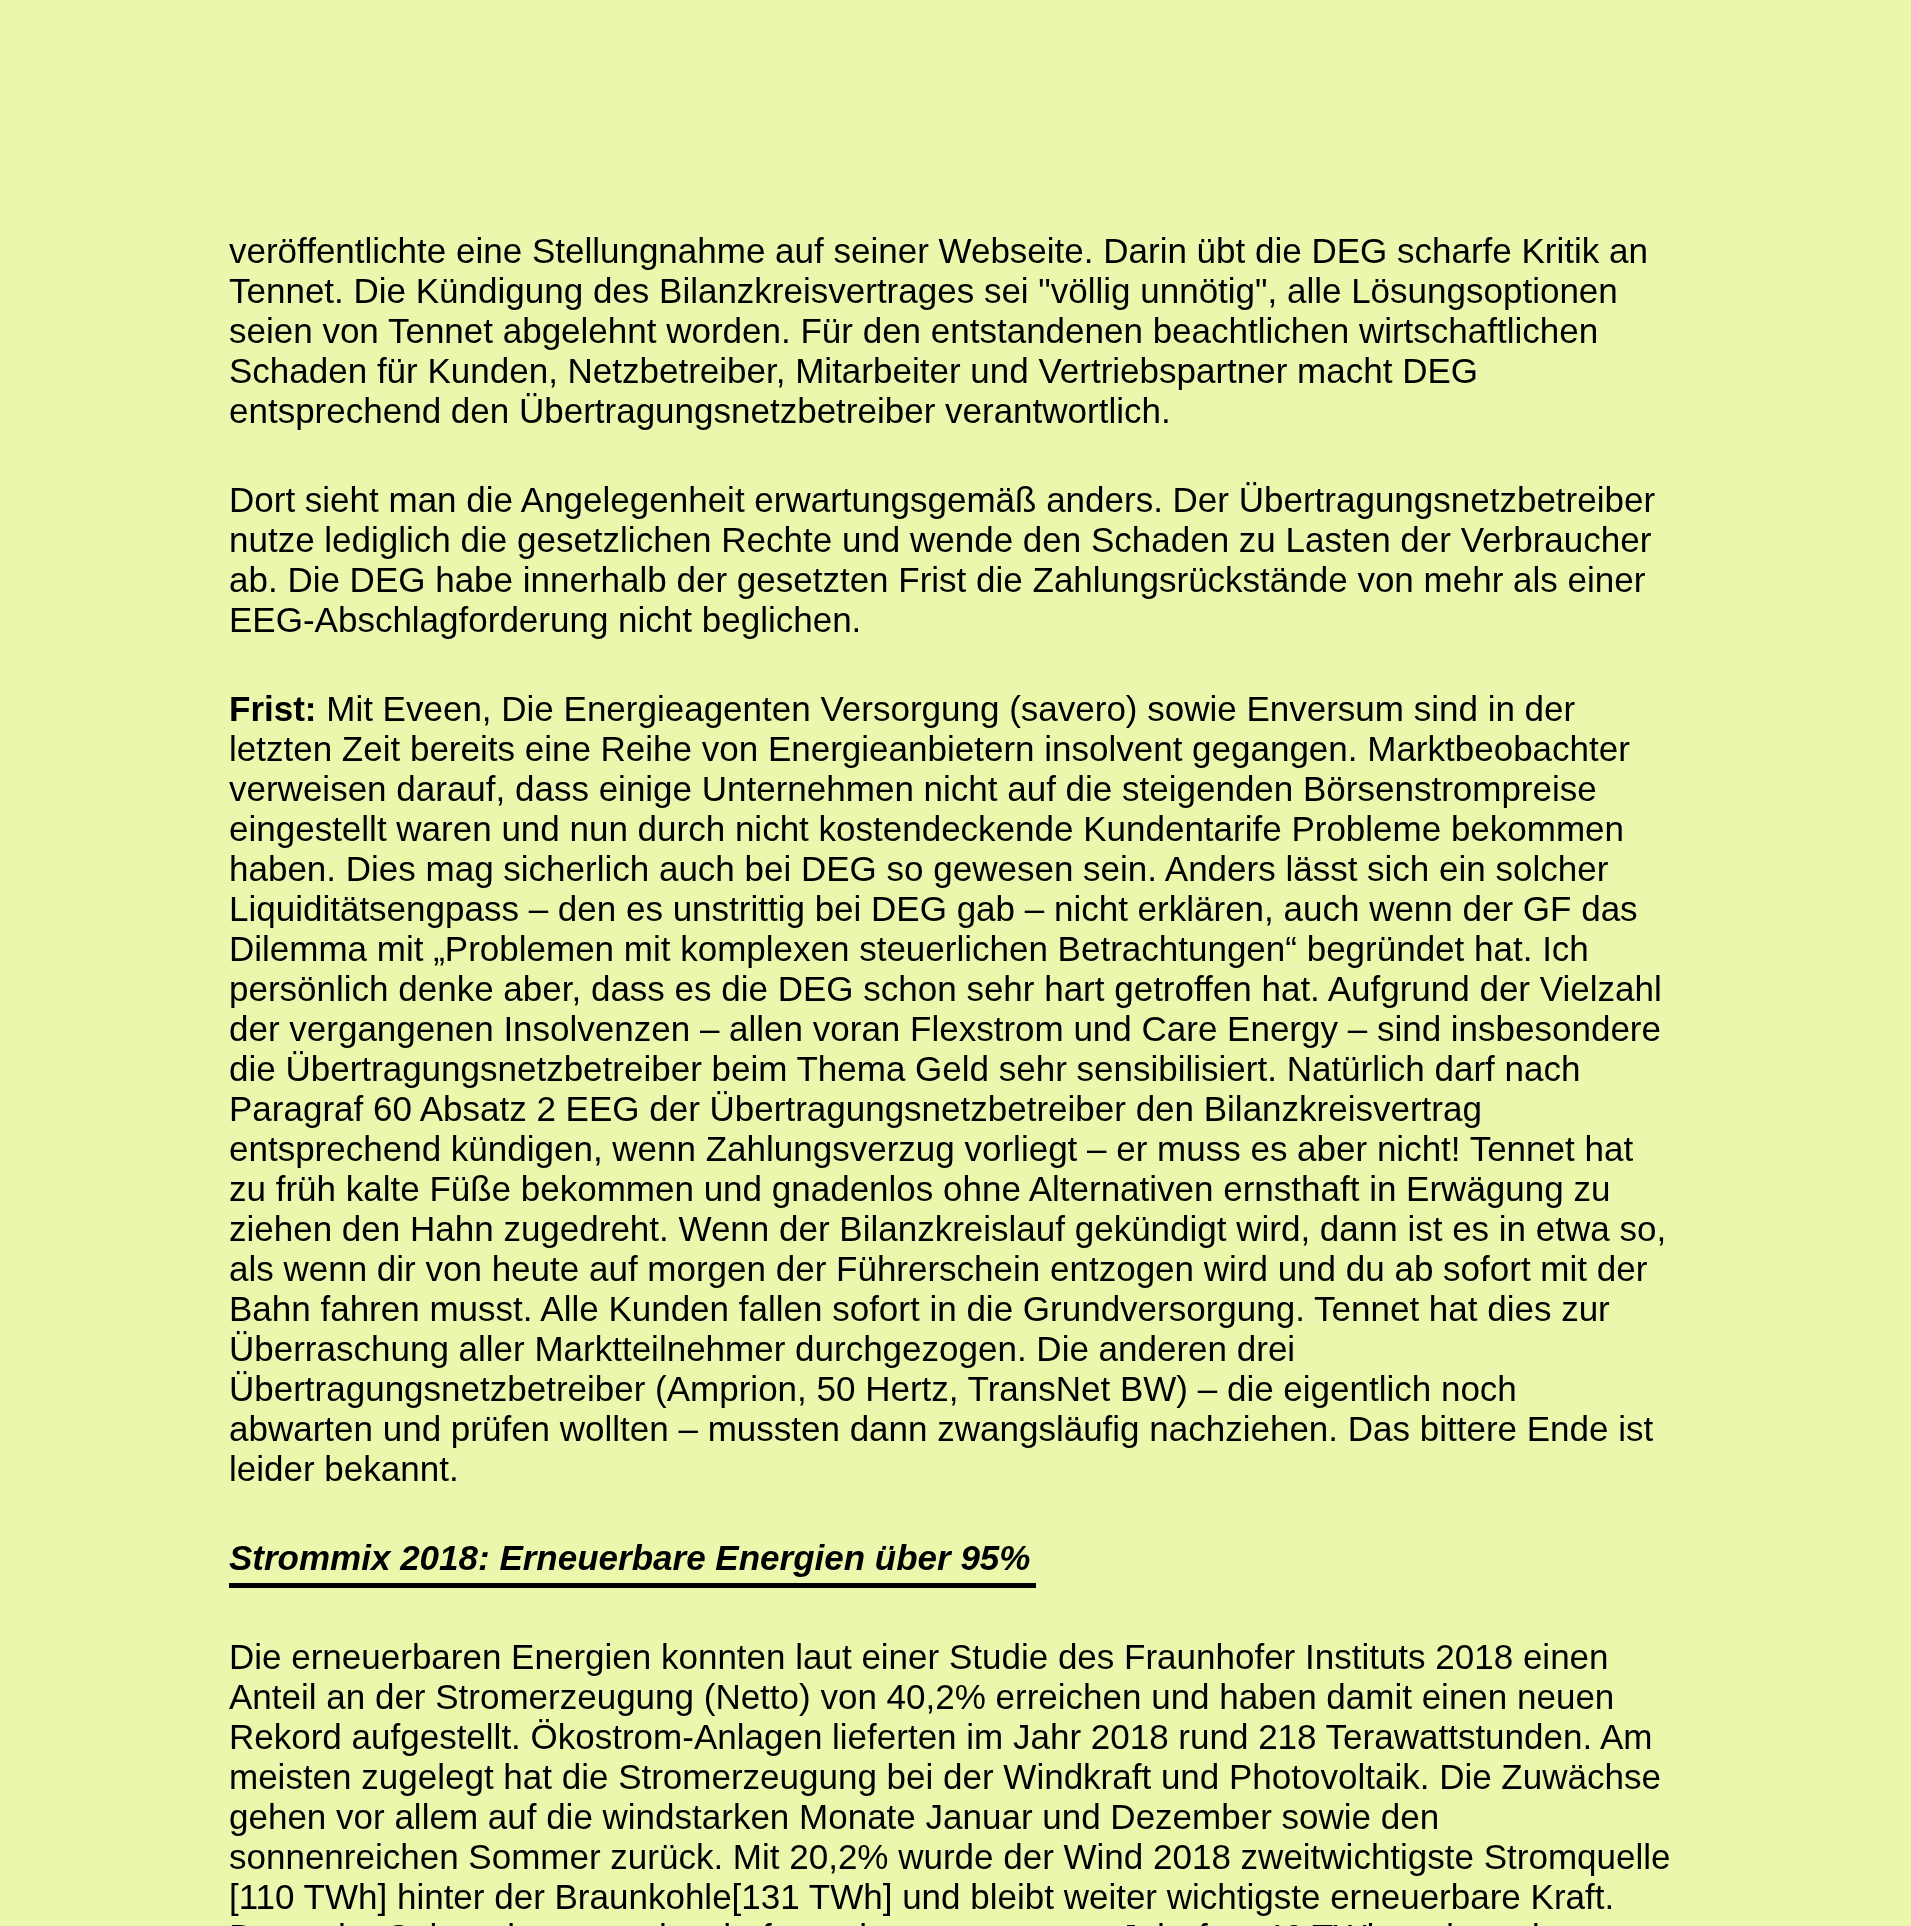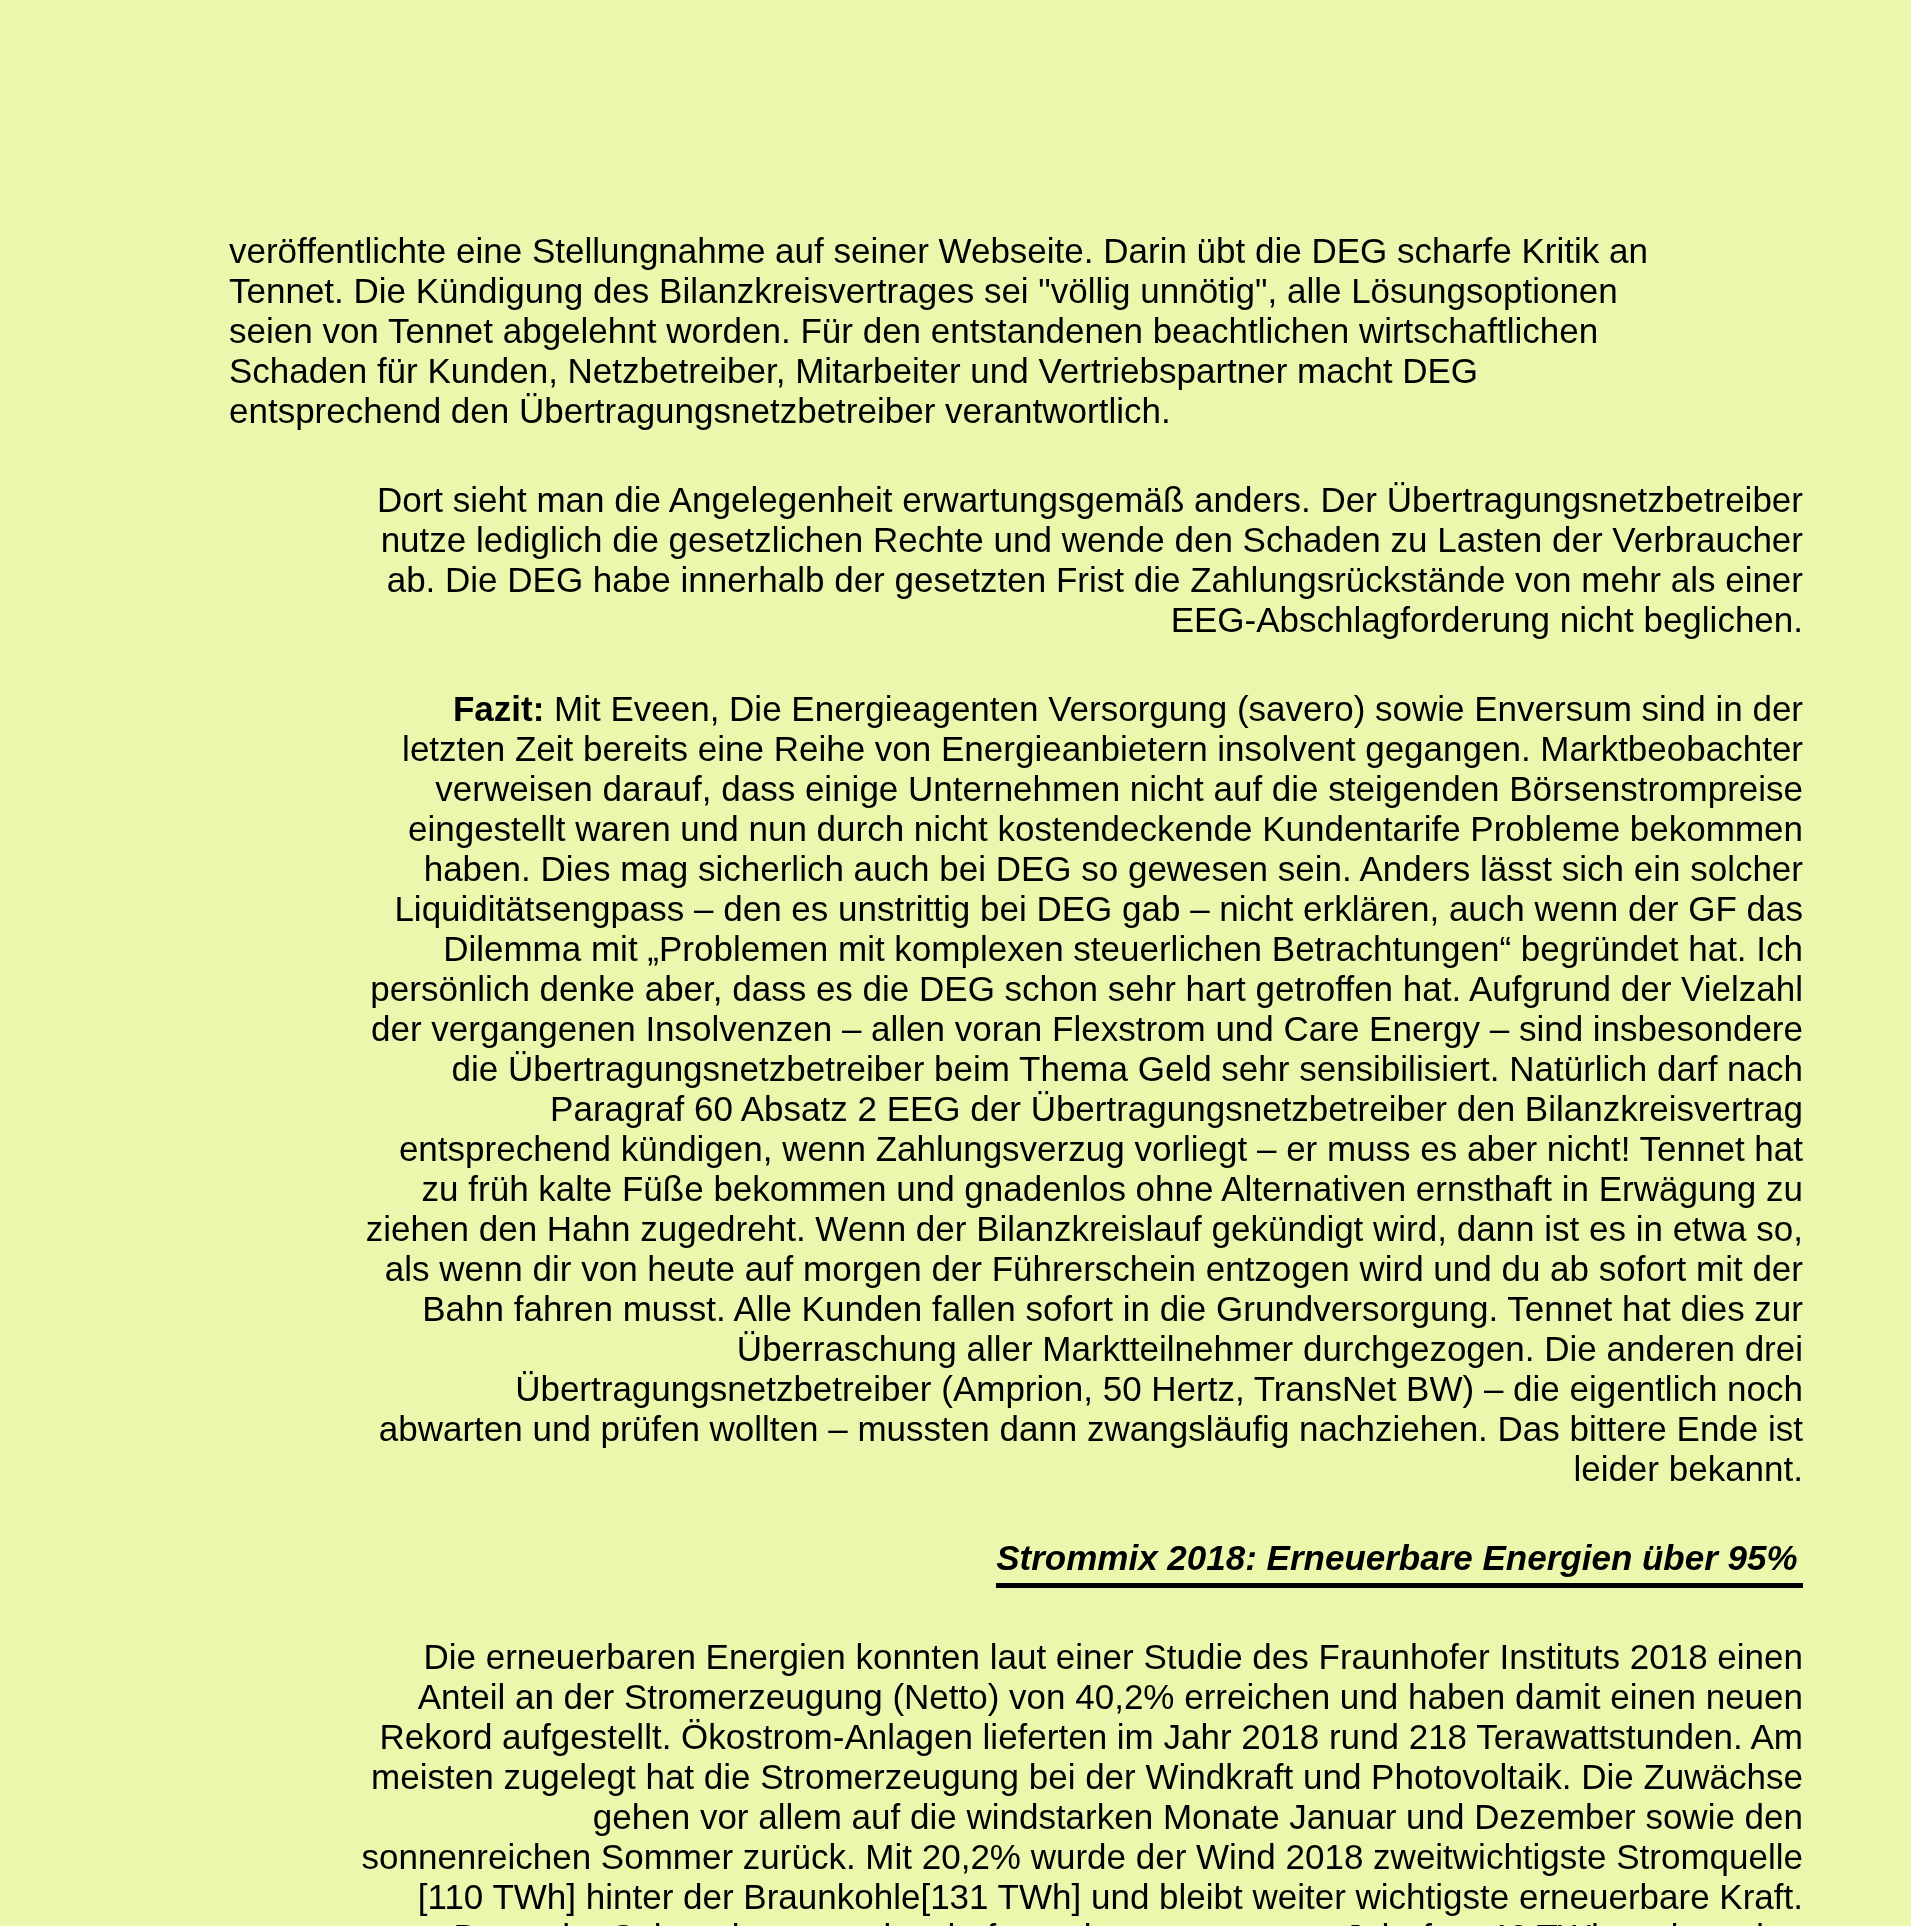--- a/index.html
+++ b/index.html
@@ -21,21 +21,20 @@
     font-size: 35px;
     line-height: 40px;
     color: #000000;
   }
   .block {
     margin: 0;
     white-space: pre-line;
   }
   .block + .block {
     margin-top: 49px;
-    text-align: right;
   }
   .block .lead {
     font-weight: bold;
   }
   .block .lines {
     white-space: pre-line;
   }
   .block.heading {
     font-weight: bold;
     font-style: italic;
@@ -55,21 +54,21 @@
 
   <div class="block"><span class="lines">veröffentlichte eine Stellungnahme auf seiner Webseite. Darin übt die DEG scharfe Kritik an
 Tennet. Die Kündigung des Bilanzkreisvertrages sei "völlig unnötig", alle Lösungsoptionen
 seien von Tennet abgelehnt worden. Für den entstandenen beachtlichen wirtschaftlichen
 Schaden für Kunden, Netzbetreiber, Mitarbeiter und Vertriebspartner macht DEG
 entsprechend den Übertragungsnetzbetreiber verantwortlich.</span></div>
       <div class="block"><span class="lines">Dort sieht man die Angelegenheit erwartungsgemäß anders. Der Übertragungsnetzbetreiber
 nutze lediglich die gesetzlichen Rechte und wende den Schaden zu Lasten der Verbraucher
 ab. Die DEG habe innerhalb der gesetzten Frist die Zahlungsrückstände von mehr als einer
 EEG-Abschlagforderung nicht beglichen.</span></div>
-      <div class="block"><b class="lead">Fazit:</b><span class="lines"> Mit Eveen, Die Energieagenten Versorgung (savero) sowie Enversum sind in der
+      <div class="block"><b class="lead">Frist:</b><span class="lines"> Mit Eveen, Die Energieagenten Versorgung (savero) sowie Enversum sind in der
 letzten Zeit bereits eine Reihe von Energieanbietern insolvent gegangen. Marktbeobachter
 verweisen darauf, dass einige Unternehmen nicht auf die steigenden Börsenstrompreise
 eingestellt waren und nun durch nicht kostendeckende Kundentarife Probleme bekommen
 haben. Dies mag sicherlich auch bei DEG so gewesen sein. Anders lässt sich ein solcher
 Liquiditätsengpass – den es unstrittig bei DEG gab – nicht erklären, auch wenn der GF das
 Dilemma mit „Problemen mit komplexen steuerlichen Betrachtungen“ begründet hat. Ich
 persönlich denke aber, dass es die DEG schon sehr hart getroffen hat. Aufgrund der Vielzahl
 der vergangenen Insolvenzen – allen voran Flexstrom und Care Energy – sind insbesondere
 die Übertragungsnetzbetreiber beim Thema Geld sehr sensibilisiert. Natürlich darf nach
 Paragraf 60 Absatz 2 EEG der Übertragungsnetzbetreiber den Bilanzkreisvertrag

